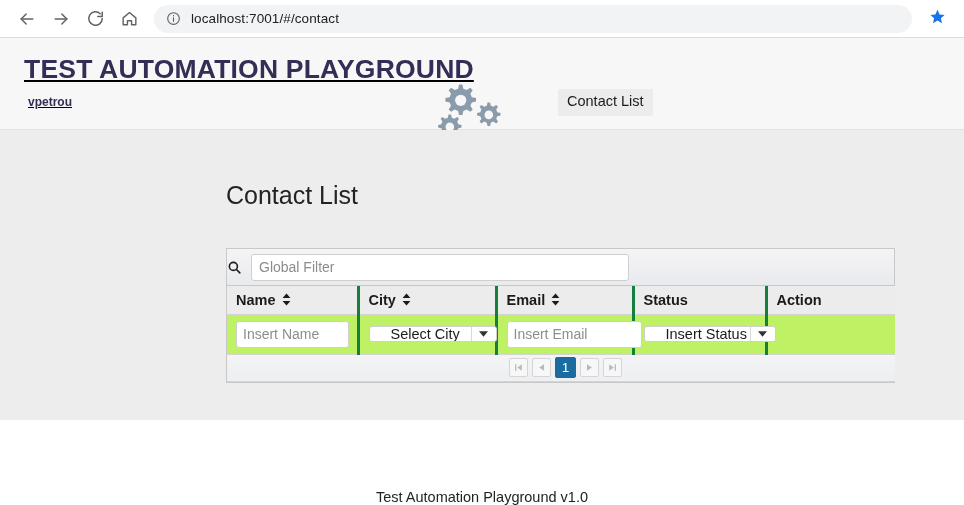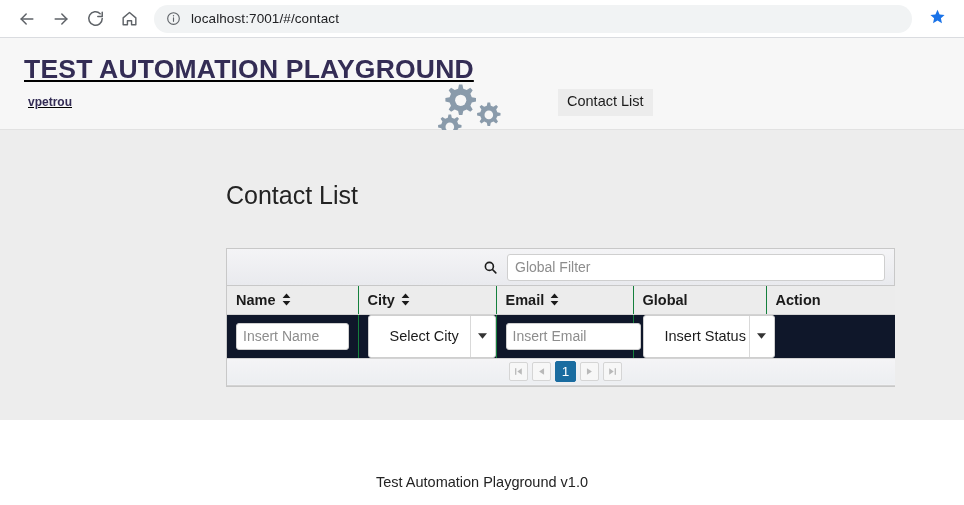--- a/index.html
+++ b/index.html
@@ -127,75 +127,74 @@
     border: 1px solid #c8c8c8;
     background: #ffffff;
     font-size: 14px;
   }
   .filter-bar {
     background: linear-gradient(#f4f4f6, #e9eaee);
     border-bottom: 1px solid #c8c8c8;
     height: 37px;
     display: flex;
     align-items: center;
-    justify-content: flex-end;
     padding-right: 9px;
   }
   .search-icon { margin-right: 9px; color: #1c1c1c; display: flex; }
   .global-filter {
     width: 378px;
     height: 27px;
     border: 1px solid #cfcfcf;
     border-radius: 3px;
     background: #fff;
     font-size: 14px;
     color: #202020;
     padding: 0 7px;
     font-family: "Liberation Sans", sans-serif;
     outline: none;
   }
   .global-filter::placeholder { color: #8d8d8d; }
 
   table.grid { width: 100%; border-collapse: collapse; table-layout: fixed; }
   table.grid th, table.grid td {
-    border-right: 1px solid #15803d;
+    border-right: 3px solid #15803d;
     border-bottom: 1px solid #d3d3d3;
     padding: 0 0 0 9px;
     text-align: left;
     vertical-align: middle;
   }
   table.grid th:last-child, table.grid td:last-child { border-right: none; }
   table.grid thead th {
     background: #ececec;
     height: 28px;
     font-size: 14.5px;
     font-weight: bold;
     color: #1b1b1b;
   }
   .th-inner { display: flex; align-items: center; gap: 6px; }
   .sort-icon { display: inline-flex; color: #1b1b1b; }
-  .filter-row td { background: #0f172a; height: 40px; }
+  .filter-row td { background: #bef264; height: 40px; }
 
   .txt-input {
     width: 113px; height: 27px;
     border: 1px solid #cfcfcf;
     border-radius: 3px;
     background: #fff;
     font-size: 14px;
     color: #202020;
     padding: 0 6px;
     font-family: "Liberation Sans", sans-serif;
     outline: none;
   }
   .txt-input::placeholder { color: #8d8d8d; }
   .txt-input.wide { width: 135px; }
 
   .dropdown {
     display: inline-flex;
-    height: 43px;
+    height: 16px;
     border: 1px solid #cfcfcf;
     border-radius: 3px;
     background: #fff;
     align-items: stretch;
     overflow: hidden;
     padding-left: 13px;
   }
   .dd-label {
     display: flex; align-items: center;
     padding: 0 8px;
@@ -241,21 +240,21 @@
     border-radius: 2px;
     display: flex; align-items: center; justify-content: center;
     font-size: 13.5px;
     padding: 0 4px;
   }
 
   .footer {
     height: 85px;
     background: #ffffff;
     display: flex;
-    align-items: center;
+    align-items: flex-end;
     justify-content: center;
     padding-top: 38px;
     border-radius: 6px;
   }
   .footer-text { font-size: 14.5px; color: #232323; }
 </style>
 </head>
 <body>
 
 <div class="browser-bar">
@@ -395,21 +394,21 @@
                 <span class="sort-icon">
                   <svg width="9" height="13" viewBox="0 0 9 13" fill="currentColor">
                       <polygon points="4.5,0.4 8.4,5 0.6,5"></polygon>
                       <polygon points="4.5,12.6 8.4,8 0.6,8"></polygon>
                     </svg>
                 </span>
               </div>
             </th>
             <th>
               <div class="th-inner">
-                <span>Global</span>
+                <span>Status</span>
               </div>
             </th>
             <th>
               <div class="th-inner">
                 <span>Action</span>
               </div>
             </th>
           </tr>
         </thead>
         <tbody>

